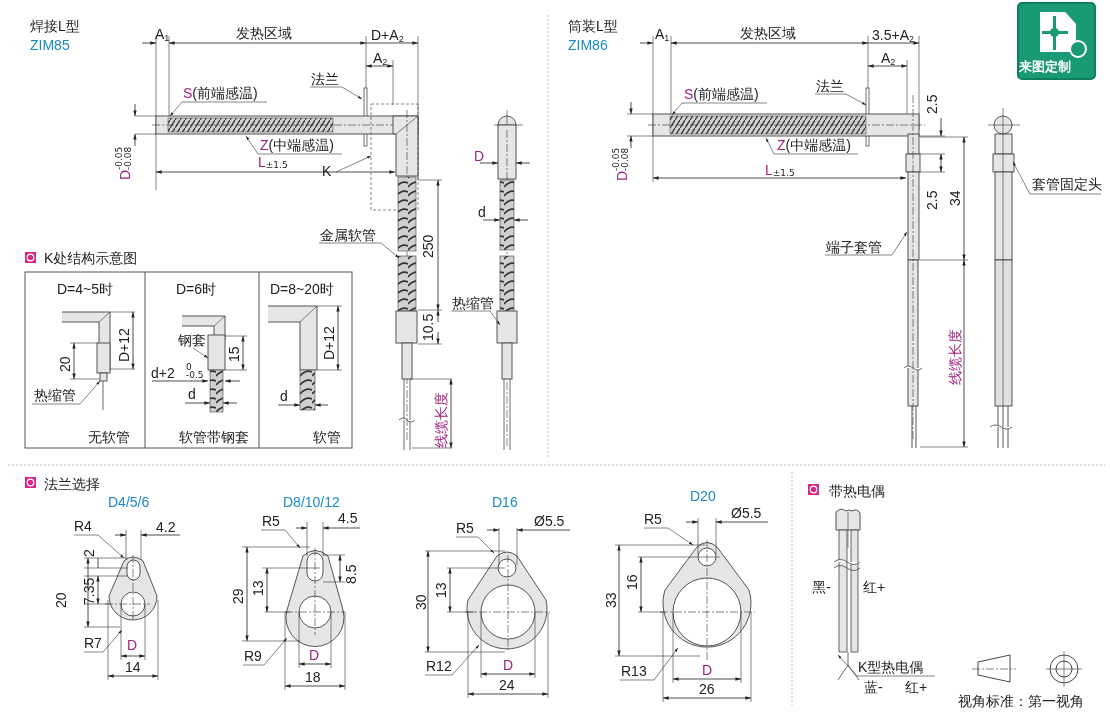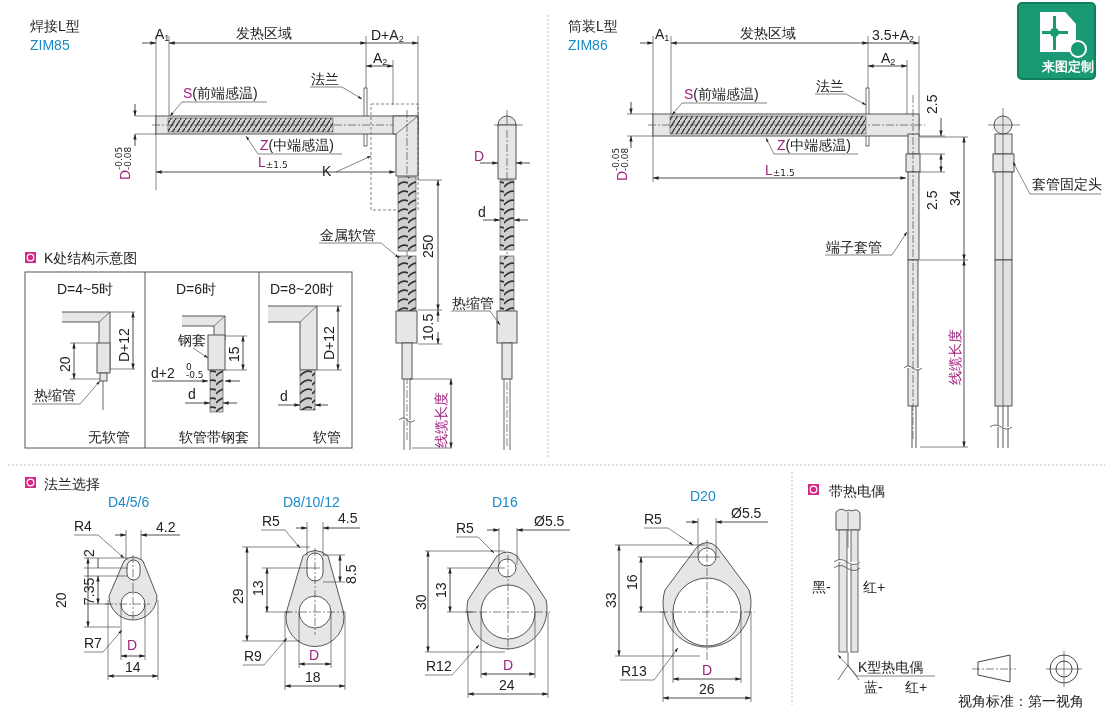--- a/index.html
+++ b/index.html
@@ -16,21 +16,21 @@
   .body{fill:#e6e6e6;stroke:#444;stroke-width:0.9;}
   .center{stroke:#333;stroke-width:0.6;stroke-dasharray:8 2 2 2;fill:none;}
   .hidden{stroke:#555;stroke-width:0.7;stroke-dasharray:3 2;fill:none;}
   .sep{stroke:#bdbdbd;stroke-width:1;stroke-dasharray:2 2;}
   #badge{position:absolute;left:1017px;top:2px;width:79px;height:78px;background:#1a9a74;border-radius:5px;border:2px solid #0f7e5d;box-sizing:border-box;}
   #badge .doc{position:absolute;left:21px;top:8px;width:36px;height:40px;background:#fff;clip-path:polygon(0 0,70% 0,100% 30%,100% 100%,0 100%);}
   #badge .cross-v{position:absolute;left:34px;top:12px;width:3px;height:34px;background:#1a9a74;}
   #badge .cross-h{position:absolute;left:23px;top:27px;width:26px;height:3px;background:#1a9a74;}
   #badge .dot{position:absolute;left:31px;top:24px;width:9px;height:9px;border-radius:50%;background:#1a9a74;}
   #badge .tool{position:absolute;left:50px;top:36px;width:14px;height:14px;border-radius:50%;background:#1a9a74;border:2px solid #fff;}
-  #badge .lbl{position:absolute;left:0;right:0;top:54px;text-align:right;color:#fff;font-weight:bold;font-size:13px;font-family:"DejaVu Sans",sans-serif;letter-spacing:0px;}
+  #badge .lbl{position:absolute;left:0;right:0;top:54px;text-align:left;color:#fff;font-weight:bold;font-size:13px;font-family:"DejaVu Sans",sans-serif;letter-spacing:0px;}
   .sec-ic{fill:#d42a86;}
 </style>
 </head>
 <body>
 
 <div id="stage">
 
 <svg width="1110" height="714" viewBox="0 0 1110 714">
   <defs>
     <marker id="ar" viewBox="0 0 10 10" refX="10" refY="5" markerWidth="7" markerHeight="7" orient="auto-start-reverse">

